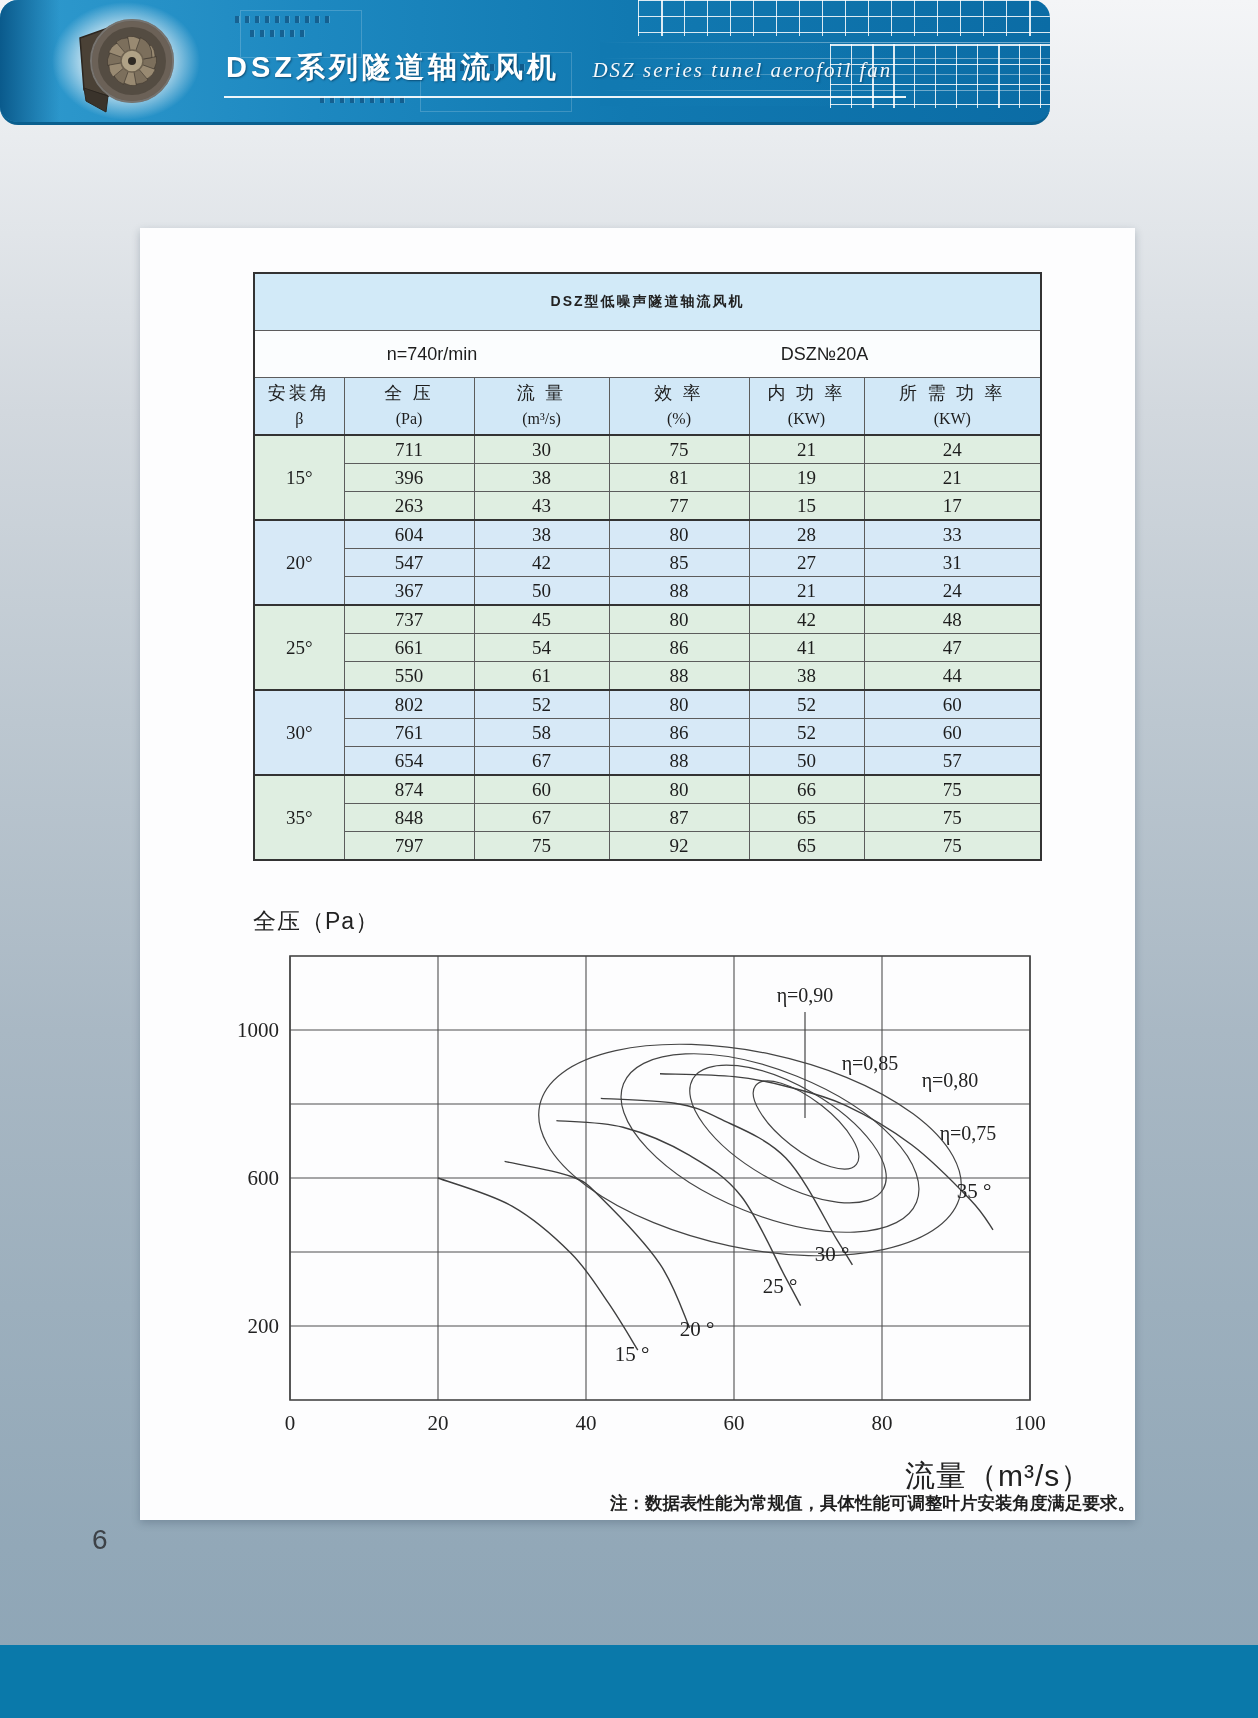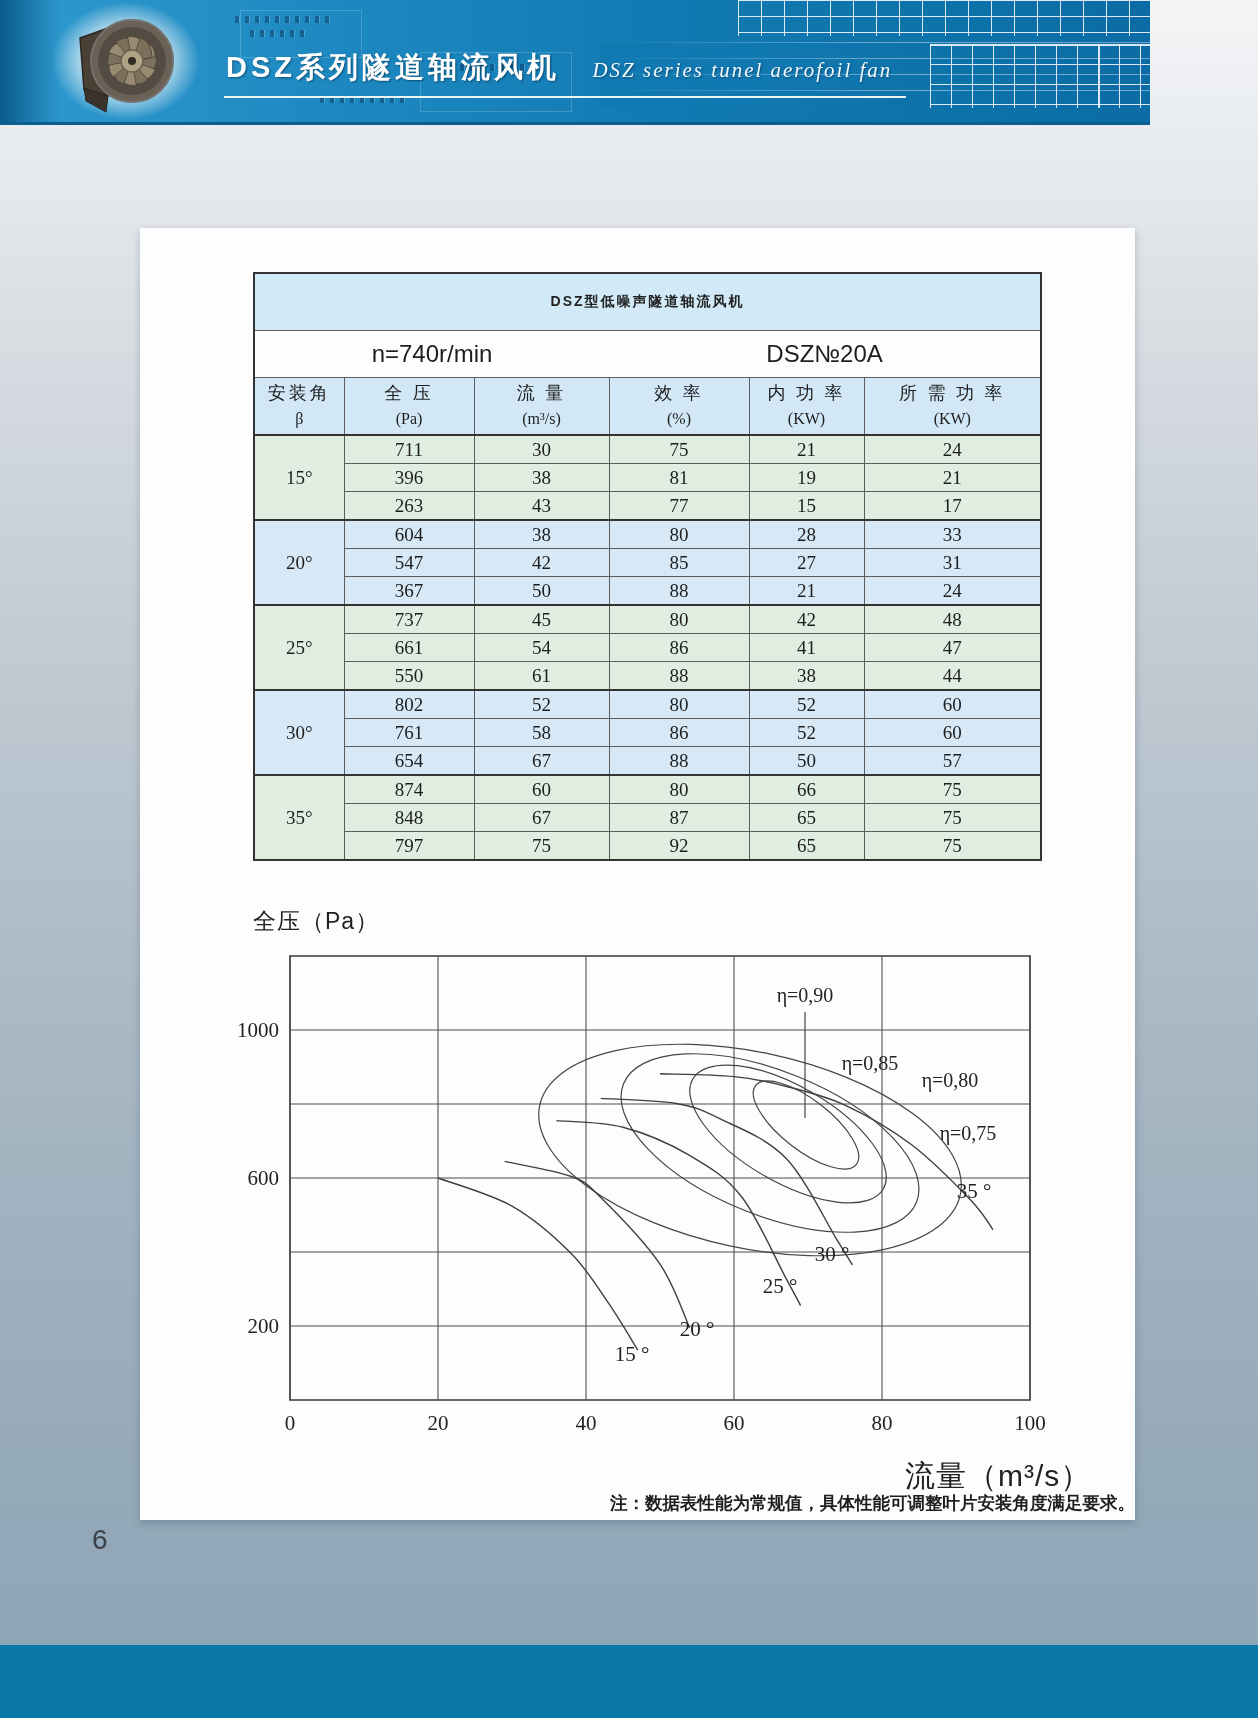--- a/index.html
+++ b/index.html
@@ -1,23 +1,23 @@
 <!DOCTYPE html>
 <html><head>
 <meta charset="utf-8">
 <style>
   html,body{margin:0;padding:0;background:#777;}
   .page{position:relative;width:1258px;height:1718px;overflow:hidden;
     font-family:"Liberation Sans",sans-serif;
     background:linear-gradient(180deg,#f4f5f7 0%,#e9ecef 8%,#d2d8de 24%,#bcc7d0 42%,#a9b8c4 60%,#9cafbd 76%,#92a8b8 90%,#8da5b6 100%);}
 
   
-  .hdr{position:absolute;left:0;top:0;width:1150px;height:122px;
+  .hdr{position:absolute;left:0;top:0;width:1050px;height:122px;
     background:linear-gradient(90deg,#2f9ace 0%,#1d88c0 30%,#1179b1 60%,#0b6ca5 100%);
-    border-bottom:3px solid #0a5f8e;overflow:hidden;}
+    border-bottom:3px solid #0a5f8e;overflow:hidden;border-radius:18px;}
   .hdr-dark-corner{position:absolute;left:0;top:0;width:60px;height:122px;
     background:linear-gradient(90deg,#0a5a8c,rgba(10,90,140,0));}
   .chip-dots{position:absolute;height:7px;opacity:.8;
     background:repeating-linear-gradient(90deg,rgba(8,45,85,.55) 0 4px,rgba(255,255,255,.25) 4px 5px,transparent 5px 10px);}
   .trace-box{position:absolute;border:1px solid rgba(255,255,255,.18);}
   .hdr-streaks{position:absolute;left:600px;top:42px;width:660px;height:64px;opacity:.55;
     background:repeating-linear-gradient(180deg,rgba(255,255,255,.75) 0 1.5px,transparent 1.5px 16px);}
   .hdr-streak-fade{position:absolute;left:600px;top:42px;width:300px;height:64px;
     background:linear-gradient(90deg,#1179b1 0%,rgba(17,121,177,0) 100%);}
   .hdr-grid{position:absolute;}
@@ -38,21 +38,21 @@
   
   .panel{position:absolute;left:140px;top:228px;width:995px;height:1292px;background:#fdfdfe;
     box-shadow:0 3px 8px rgba(30,50,70,.25);}
 
   
   .spec-table{position:absolute;left:253px;top:272px;width:787px;border-collapse:collapse;table-layout:fixed;
     font-family:"Liberation Serif","DejaVu Serif",serif;color:#1d1d1d;border:2px solid #333;}
   .spec-table th,.spec-table td{border:1px solid #5c5c5c;text-align:center;padding:0;}
   .title-row th{height:56px;font-size:14px;font-weight:600;background:#d2eaf8;color:#222;
     font-family:"Liberation Sans",sans-serif;letter-spacing:2px;}
-  .speed-row td{height:46px;font-size:24px;background:#fbfdfe;font-family:"Liberation Sans",sans-serif;}
+  .speed-row td{height:46px;font-size:18px;background:#fbfdfe;font-family:"Liberation Sans",sans-serif;}
   .speed-row .sp-l{border-right:none;}
   .speed-row .sp-r{border-left:none;}
   .head-row th{height:56px;font-size:18px;font-weight:400;background:#d2e8f7;line-height:26px;}
   .head-row .cname{letter-spacing:3px;display:block;}
   .head-row .cunit{font-size:16px;display:block;}
   .spec-table tbody td{height:27px;font-size:19px;}
   .row-green td{background:#dfeee1;}
   .row-blue td{background:#d7e9f7;}
   .group-start td{border-top:2px solid #333;}
 

